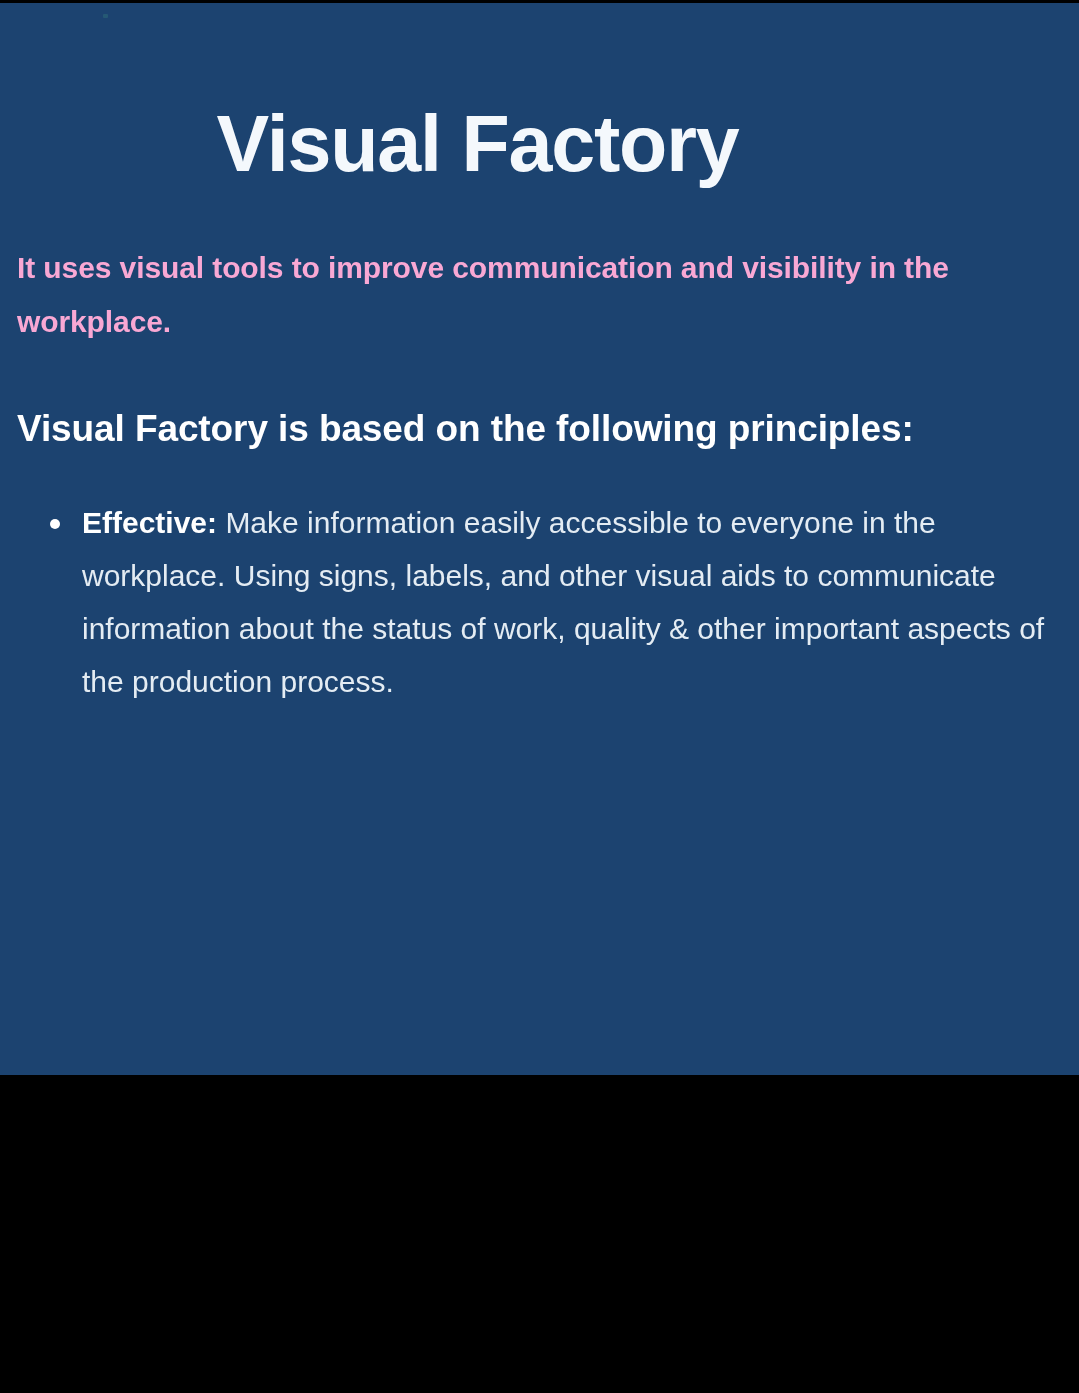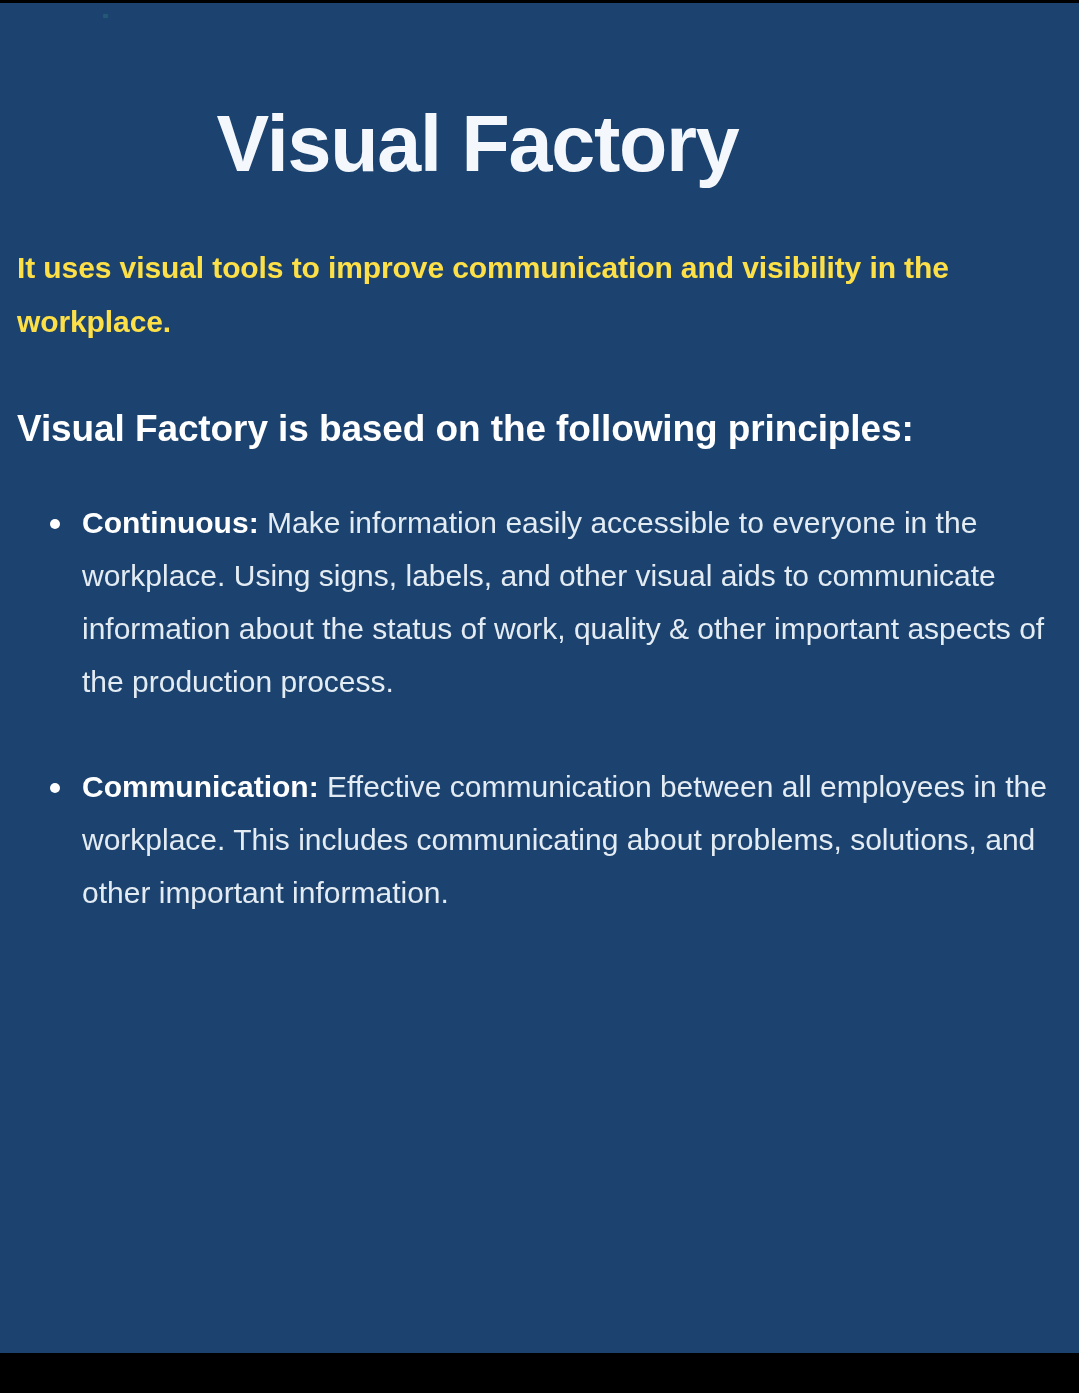--- a/index.html
+++ b/index.html
@@ -12,21 +12,21 @@
     height: 1393px;
     overflow: hidden;
     font-family: "Liberation Sans", sans-serif;
   }
 
   .slide {
     position: absolute;
     left: 0;
     top: 3px;
     width: 1079px;
-    height: 1350px;
+    height: 1072px;
     background: #1C4370;
     overflow: hidden;
   }
 
   .top-bar {
     position: absolute;
     left: 0;
     top: 0;
     width: 1079px;
     height: 3px;
@@ -72,21 +72,21 @@
     left: 0;
     top: 238px;
     width: 1079px;
   }
 
   .lead {
     margin: 0 0 0 17px;
     width: 1030px;
     font-size: 30px;
     font-weight: 700;
-    color: #fde047;
+    color: #f9a8d4;
     line-height: 54px;
     letter-spacing: -0.1px;
   }
 
   .principles-intro {
     margin: 53px 0 0 17px;
     width: 1035px;
     font-size: 37px;
     font-weight: 700;
     color: #ffffff;
@@ -145,27 +145,23 @@
   <div class="body-wrap">
 
     <p class="lead">It uses visual tools to improve communication and visibility in the workplace.</p>
 
     <p class="principles-intro">Visual Factory is based on the following principles:</p>
 
     <ul class="bullet-list">
 
       <li class="bullet-item">
         <span class="bullet-dot"></span>
-        <span class="bullet-term">Continuous:</span><span> Make information easily accessible to everyone in the workplace. Using signs, labels, and other visual aids to communicate information about the status of work, quality &amp; other important aspects of the production process.</span>
+        <span class="bullet-term">Effective:</span><span> Make information easily accessible to everyone in the workplace. Using signs, labels, and other visual aids to communicate information about the status of work, quality &amp; other important aspects of the production process.</span>
       </li>
 
-      <li class="bullet-item">
-        <span class="bullet-dot"></span>
-        <span class="bullet-term">Communication:</span><span> Effective communication between all employees in the workplace. This includes communicating about problems, solutions, and other important information.</span>
-      </li>
 
 
     </ul>
 
   </div>
 </div>
 
 <div class="bottom-bar"></div>
 
 </body></html>

